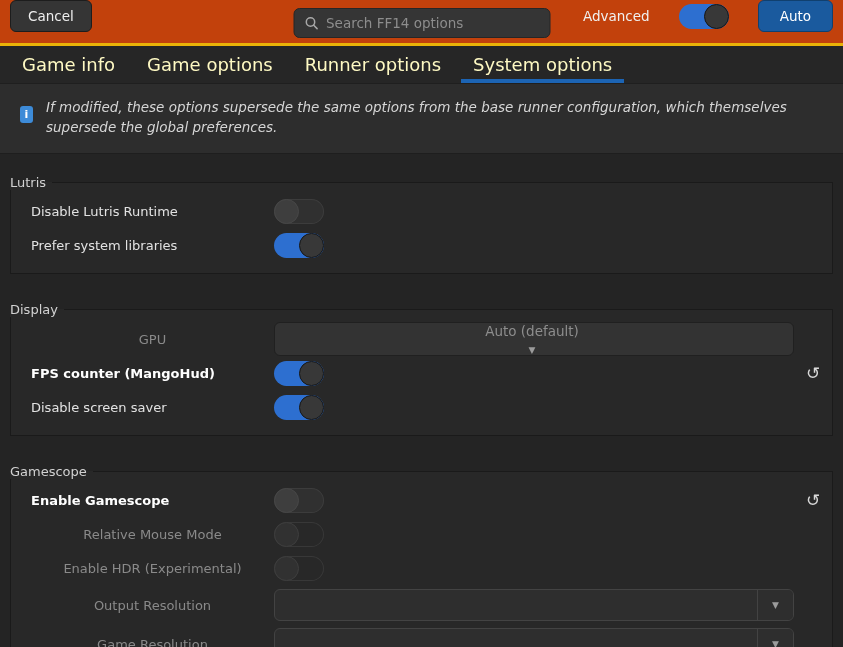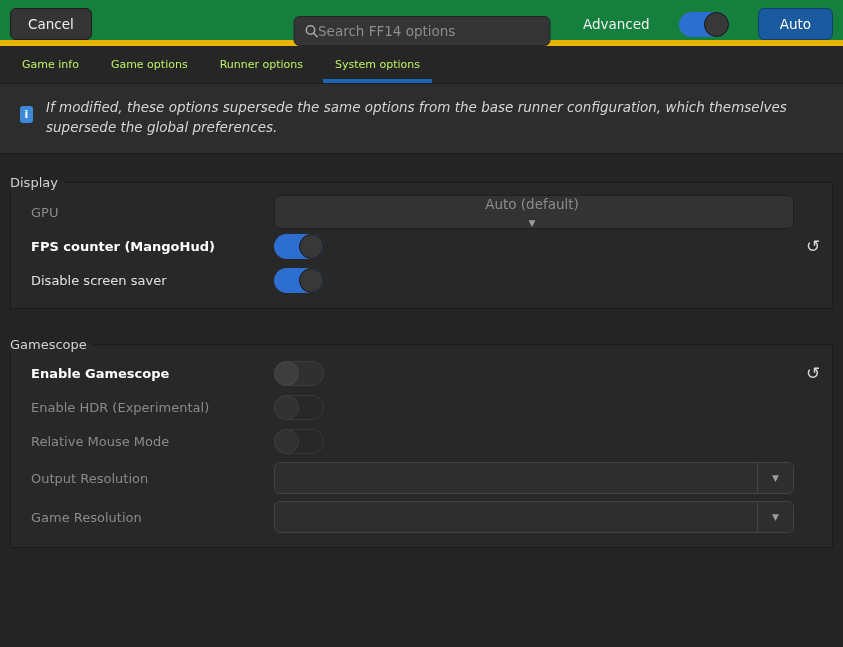--- a/index.html
+++ b/index.html
@@ -7,53 +7,53 @@
   body {
     background: #242424;
     font-family: "DejaVu Sans", "Liberation Sans", sans-serif;
     font-size: 13px;
     color: #e8e8e8;
   }
 
   
   .header {
     height: 46px;
-    background: #15803d;
-    border-bottom: 6px solid #eab308;
-    display: flex;
-    align-items: flex-end;
+    background: #c2410c;
+    border-bottom: 3px solid #eab308;
+    display: flex;
+    align-items: flex-start;
     padding: 0 10px;
     position: relative;
   }
   .btn {
     border-radius: 6px;
     font-size: 13.5px;
     padding: 7px 17px;
     cursor: pointer;
     font-family: inherit;
   }
   .btn-cancel {
     background: #353535;
     border: 1px solid #1d1d1d;
     color: #eeeeee;
   }
   .search-wrap {
     position: absolute;
     left: 50%;
-    top: 16px;
+    top: 8px;
     transform: translateX(-50%);
     width: 257px;
     height: 30px;
     background: #353535;
     border: 1px solid #262626;
     border-radius: 6px;
     display: flex;
     align-items: center;
     padding: 0 10px;
-    gap: 0;
+    gap: 8px;
   }
   .search-input {
     background: transparent;
     border: none;
     outline: none;
     color: #dddddd;
     font-size: 13.5px;
     width: 100%;
     font-family: inherit;
   }
@@ -79,22 +79,22 @@
     border-bottom: 1px solid #1f1f1f;
     display: flex;
     align-items: stretch;
     padding-left: 6px;
   }
   .tab {
     padding: 0 10px;
     margin: 0 6px;
     display: flex;
     align-items: center;
-    color: #bef264;
-    font-size: 11px;
+    color: #fef9c3;
+    font-size: 18px;
     position: relative;
     cursor: pointer;
     white-space: nowrap;
   }
   .tab.active::after {
     content: "";
     position: absolute;
     left: -2px;
     right: -2px;
     bottom: 0;
@@ -155,21 +155,21 @@
     padding-left: 20px;
     margin: 1px 0;
   }
   .row-label {
     width: 243px;
     flex: none;
     color: #e2e2e2;
     font-size: 13px;
   }
   .row.modified .row-label { font-weight: 700; color: #ffffff; }
-  .row.disabled .row-label { color: #8a8a8a; }
+  .row.disabled .row-label { color: #8a8a8a; text-align: center; }
   .control { width: 520px; flex: none; display: flex; align-items: center; }
   .gutter { flex: 1; display: flex; justify-content: center; align-items: center; }
 
   
   .switch {
     width: 50px;
     height: 25px;
     border-radius: 13px;
     position: relative;
     cursor: pointer;
@@ -278,20 +278,43 @@
   <div class="tab active">System options</div>
 </div>
 
 <div class="banner">
   <span class="info-icon">i</span>
   <span class="banner-text">If modified, these options supersede the same options from the base runner configuration, which themselves supersede the global preferences.</span>
 </div>
 
 <div class="main">
 
+  <fieldset class="section">
+    <legend class="section-title">Lutris</legend>
+
+    <div class="row">
+      <span class="row-label">Disable Lutris Runtime</span>
+      <div class="control">
+        <div class="switch off">
+          <div class="knob"></div>
+        </div>
+      </div>
+      <div class="gutter"></div>
+    </div>
+
+    <div class="row">
+      <span class="row-label">Prefer system libraries</span>
+      <div class="control">
+        <div class="switch on">
+          <div class="knob"></div>
+        </div>
+      </div>
+      <div class="gutter"></div>
+    </div>
+  </fieldset>
 
   <fieldset class="section">
     <legend class="section-title">Display</legend>
 
     <div class="row disabled">
       <span class="row-label">GPU</span>
       <div class="control">
         <div class="dropdown">
           <span class="value">Auto (default)</span>
           <span class="arrow-glyph">▼</span>
@@ -332,31 +355,31 @@
         <div class="switch off">
           <div class="knob"></div>
         </div>
       </div>
       <div class="gutter">
         <button class="reset-btn">↺</button>
       </div>
     </div>
 
     <div class="row disabled">
+      <span class="row-label">Relative Mouse Mode</span>
+      <div class="control">
+        <div class="switch off">
+          <div class="knob"></div>
+        </div>
+      </div>
+      <div class="gutter"></div>
+    </div>
+
+    <div class="row disabled">
       <span class="row-label">Enable HDR (Experimental)</span>
-      <div class="control">
-        <div class="switch off">
-          <div class="knob"></div>
-        </div>
-      </div>
-      <div class="gutter"></div>
-    </div>
-
-    <div class="row disabled">
-      <span class="row-label">Relative Mouse Mode</span>
       <div class="control">
         <div class="switch off">
           <div class="knob"></div>
         </div>
       </div>
       <div class="gutter"></div>
     </div>
 
     <div class="row disabled">
       <span class="row-label">Output Resolution</span>

